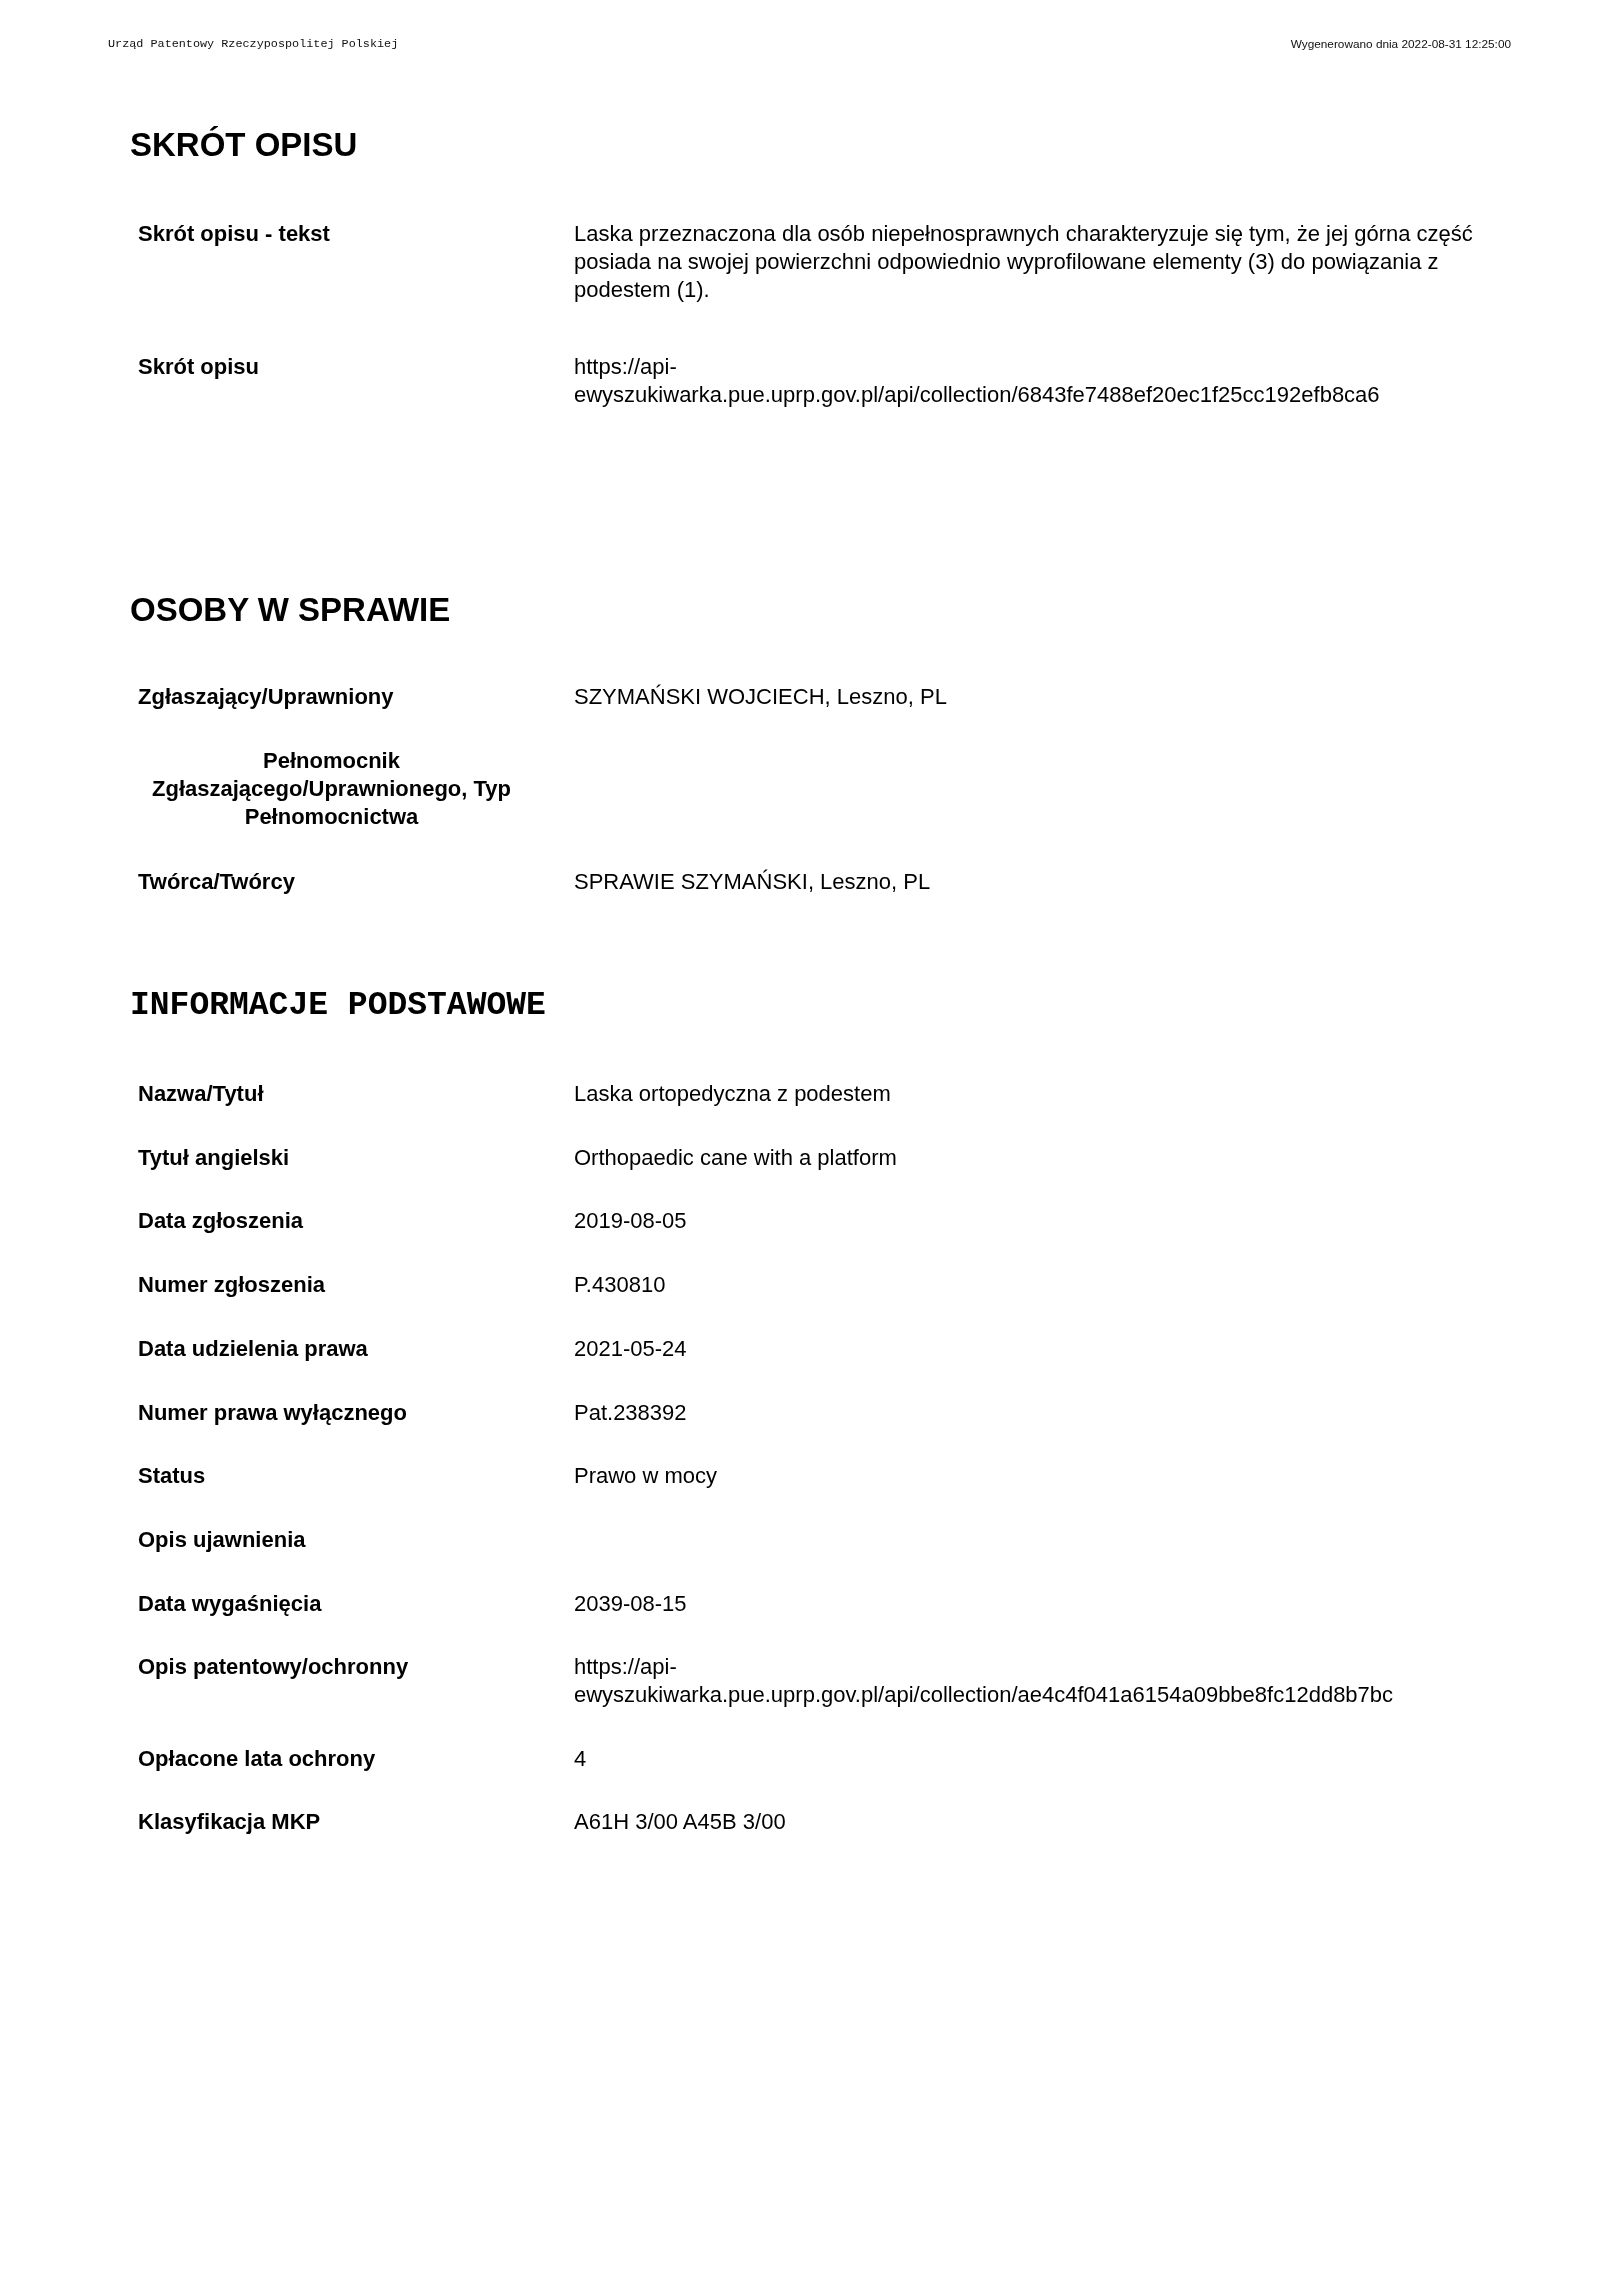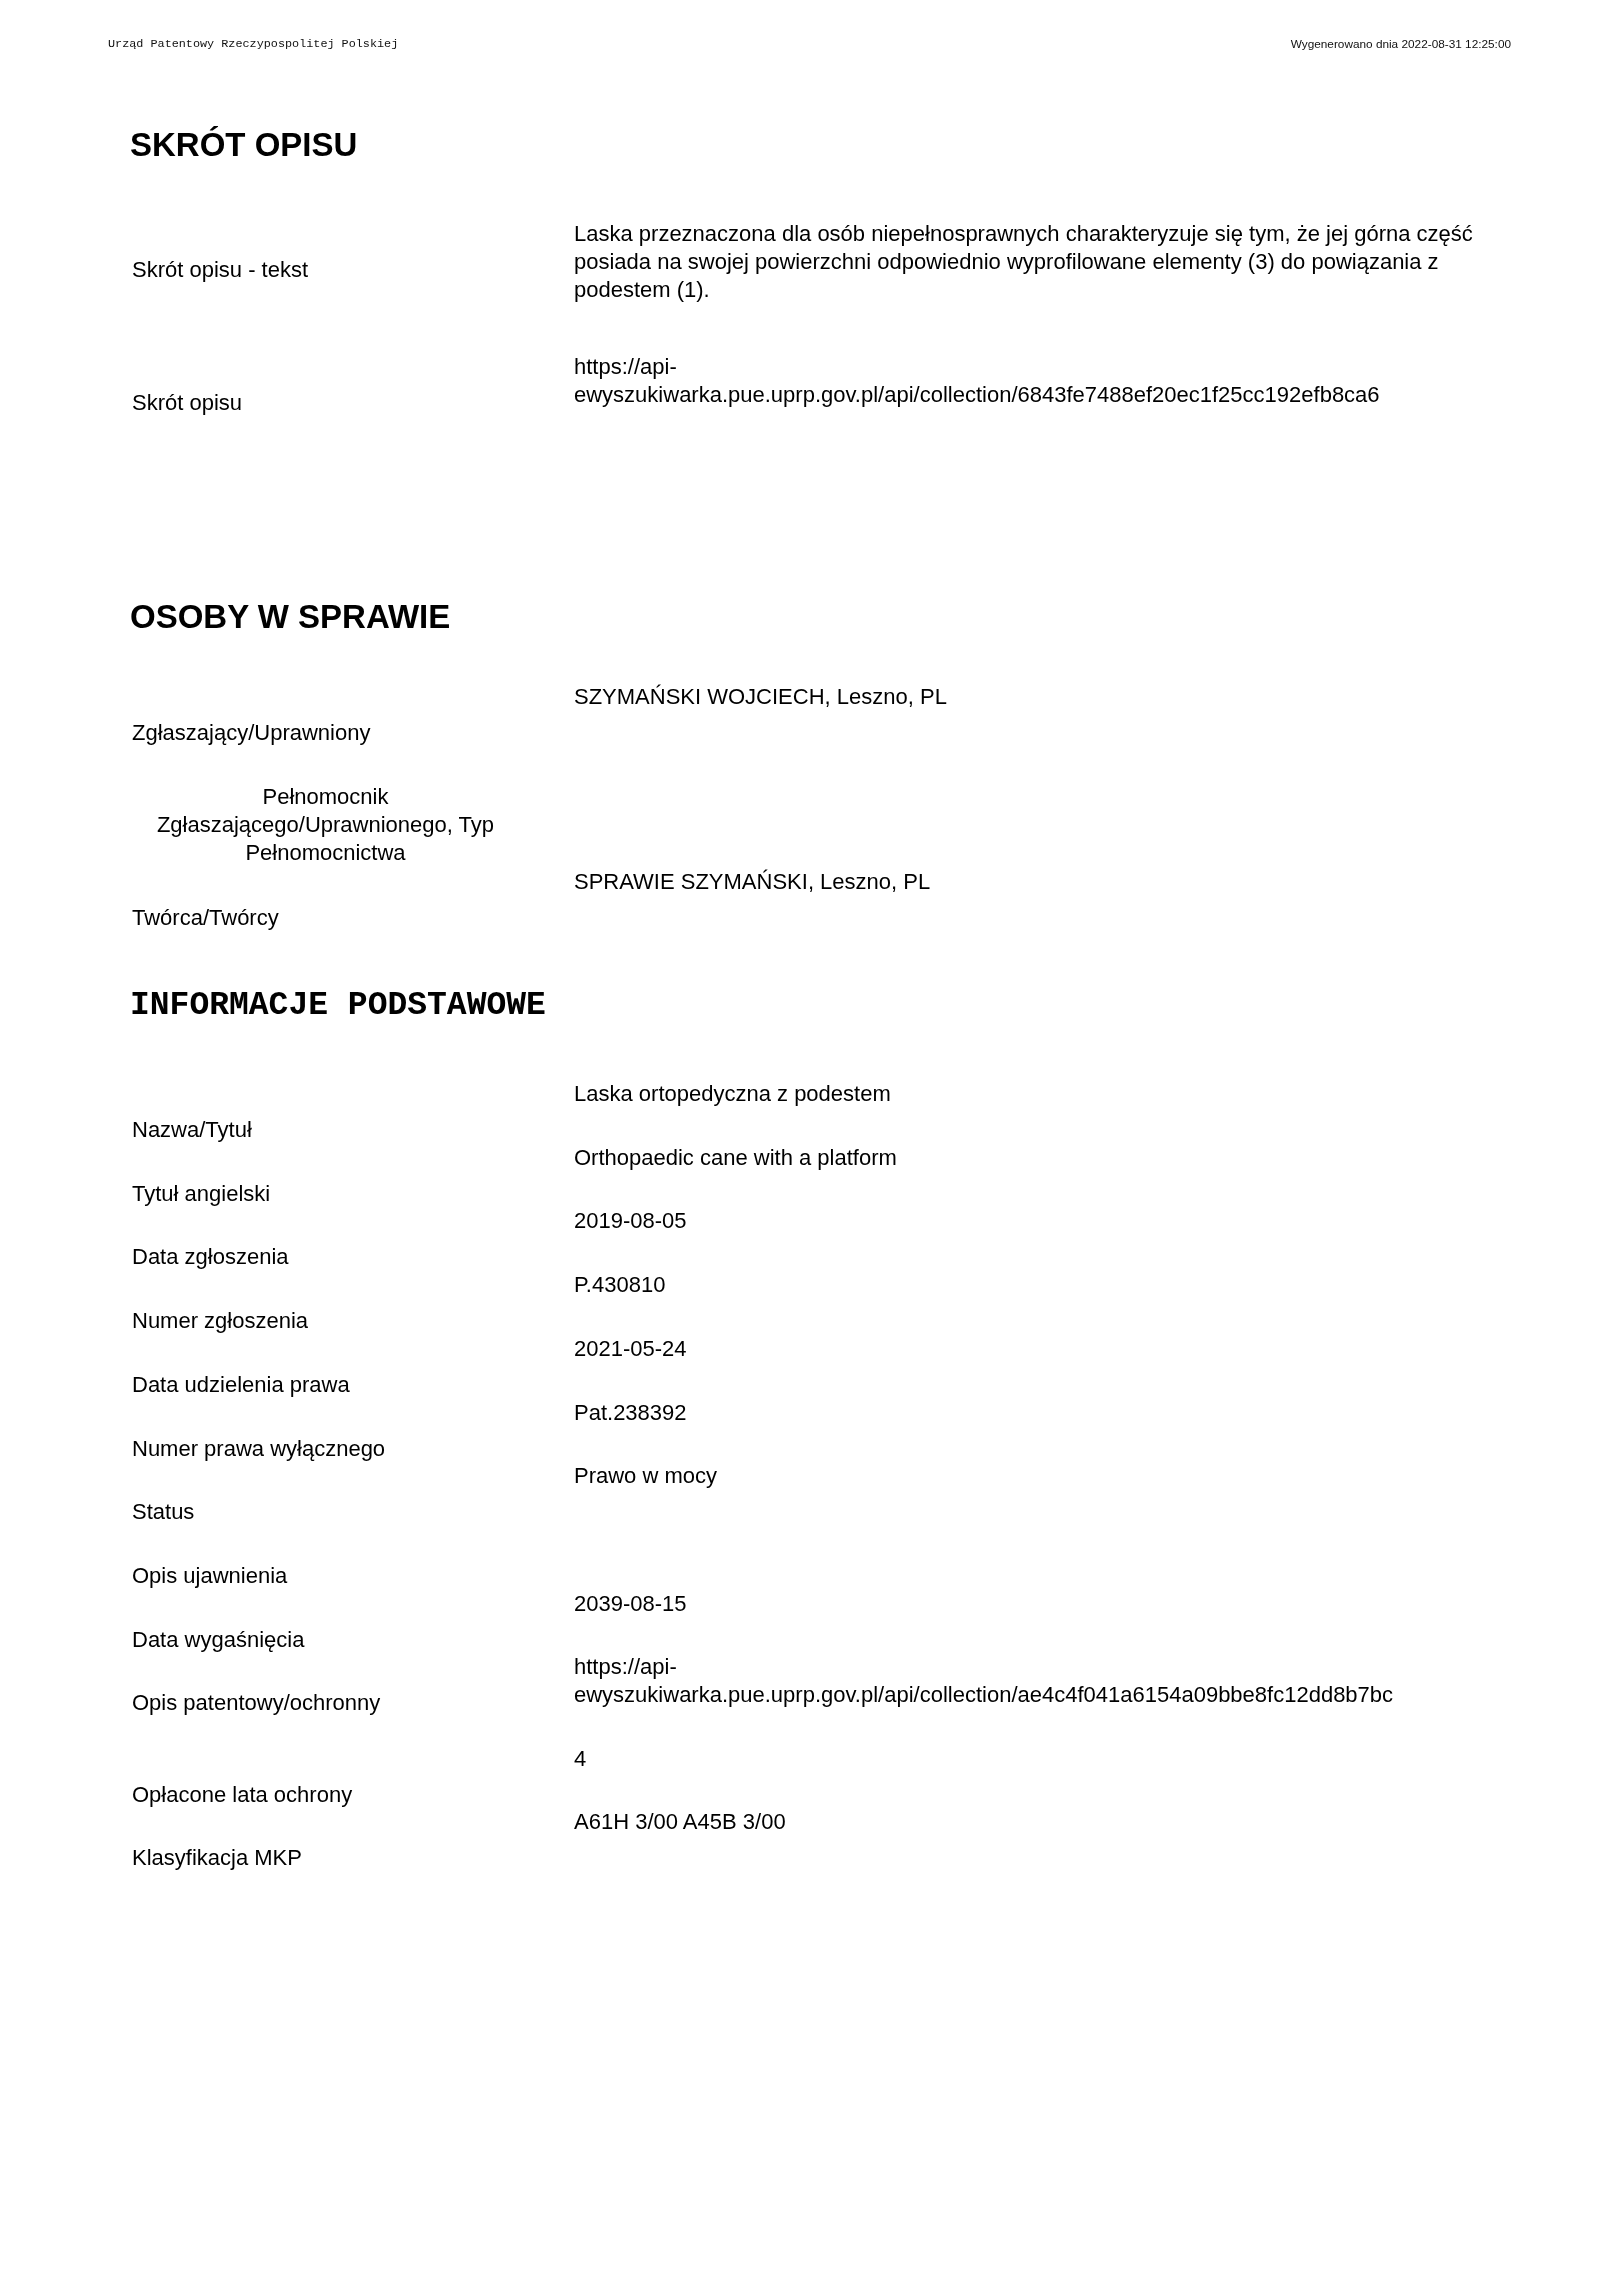--- a/index.html
+++ b/index.html
@@ -11,21 +11,21 @@
       position: absolute; top: 37px; left: 108px; right: 98px;
       font-size: 11.8px; color: #111;
     }
     .page-header .left { position: absolute; left: 0; top: 0; font-family: Liberation Mono, monospace; }
     .page-header .right { position: absolute; right: 11px; top: 0; }
     .section { position: absolute; left: 130px; width: 1392px; }
     .section-title {
       font-size: 33px; font-weight: bold; margin: 0; line-height: 39px;
     }
     .row { position: absolute; left: 0; width: 1392px; font-size: 22px; line-height: 28px; }
-    .row .label { position: absolute; left: 2px; width: 392px; font-weight: normal; margin-top: 36px; }
+    .row .label { position: absolute; left: 8px; width: 392px; font-weight: bold; }
     .row .value { position: absolute; left: 444px; width: 941px; }
   </style>
 </head>
 <body>
 
 <div class="page-header">
   <span class="left">Urząd Patentowy Rzeczypospolitej Polskiej</span>
   <span class="right">Wygenerowano dnia 2022-08-31 12:25:00</span>
 </div>
 
@@ -37,21 +37,21 @@
     <div class="label">Skrót opisu - tekst</div>
     <div class="value">Laska przeznaczona dla osób niepełnosprawnych charakteryzuje się tym, że jej górna część posiada na swojej powierzchni odpowiednio wyprofilowane elementy (3) do powiązania z podestem (1).</div>
   </div>
   <div class="row" style="top:133px;">
     <div class="label">Skrót opisu</div>
     <div class="value" style="white-space:pre-line;">https://api-
 ewyszukiwarka.pue.uprp.gov.pl/api/collection/6843fe7488ef20ec1f25cc192efb8ca6</div>
   </div>
 </div>
 
-<div class="section" style="top:590px;margin-top:7px;">
+<div class="section" style="top:590px;">
   <h2 class="section-title">OSOBY W SPRAWIE</h2>
 </div>
 <div class="section" style="top:683px;">
   <div class="row" style="top:0;">
     <div class="label">Zgłaszający/Uprawniony</div>
     <div class="value">SZYMAŃSKI WOJCIECH, Leszno, PL</div>
   </div>
   <div class="row" style="top:64px;">
     <div class="label" style="width:387px;text-align:center;">Pełnomocnik Zgłaszającego/Uprawnionego, Typ Pełnomocnictwa</div>
     <div class="value"></div>

